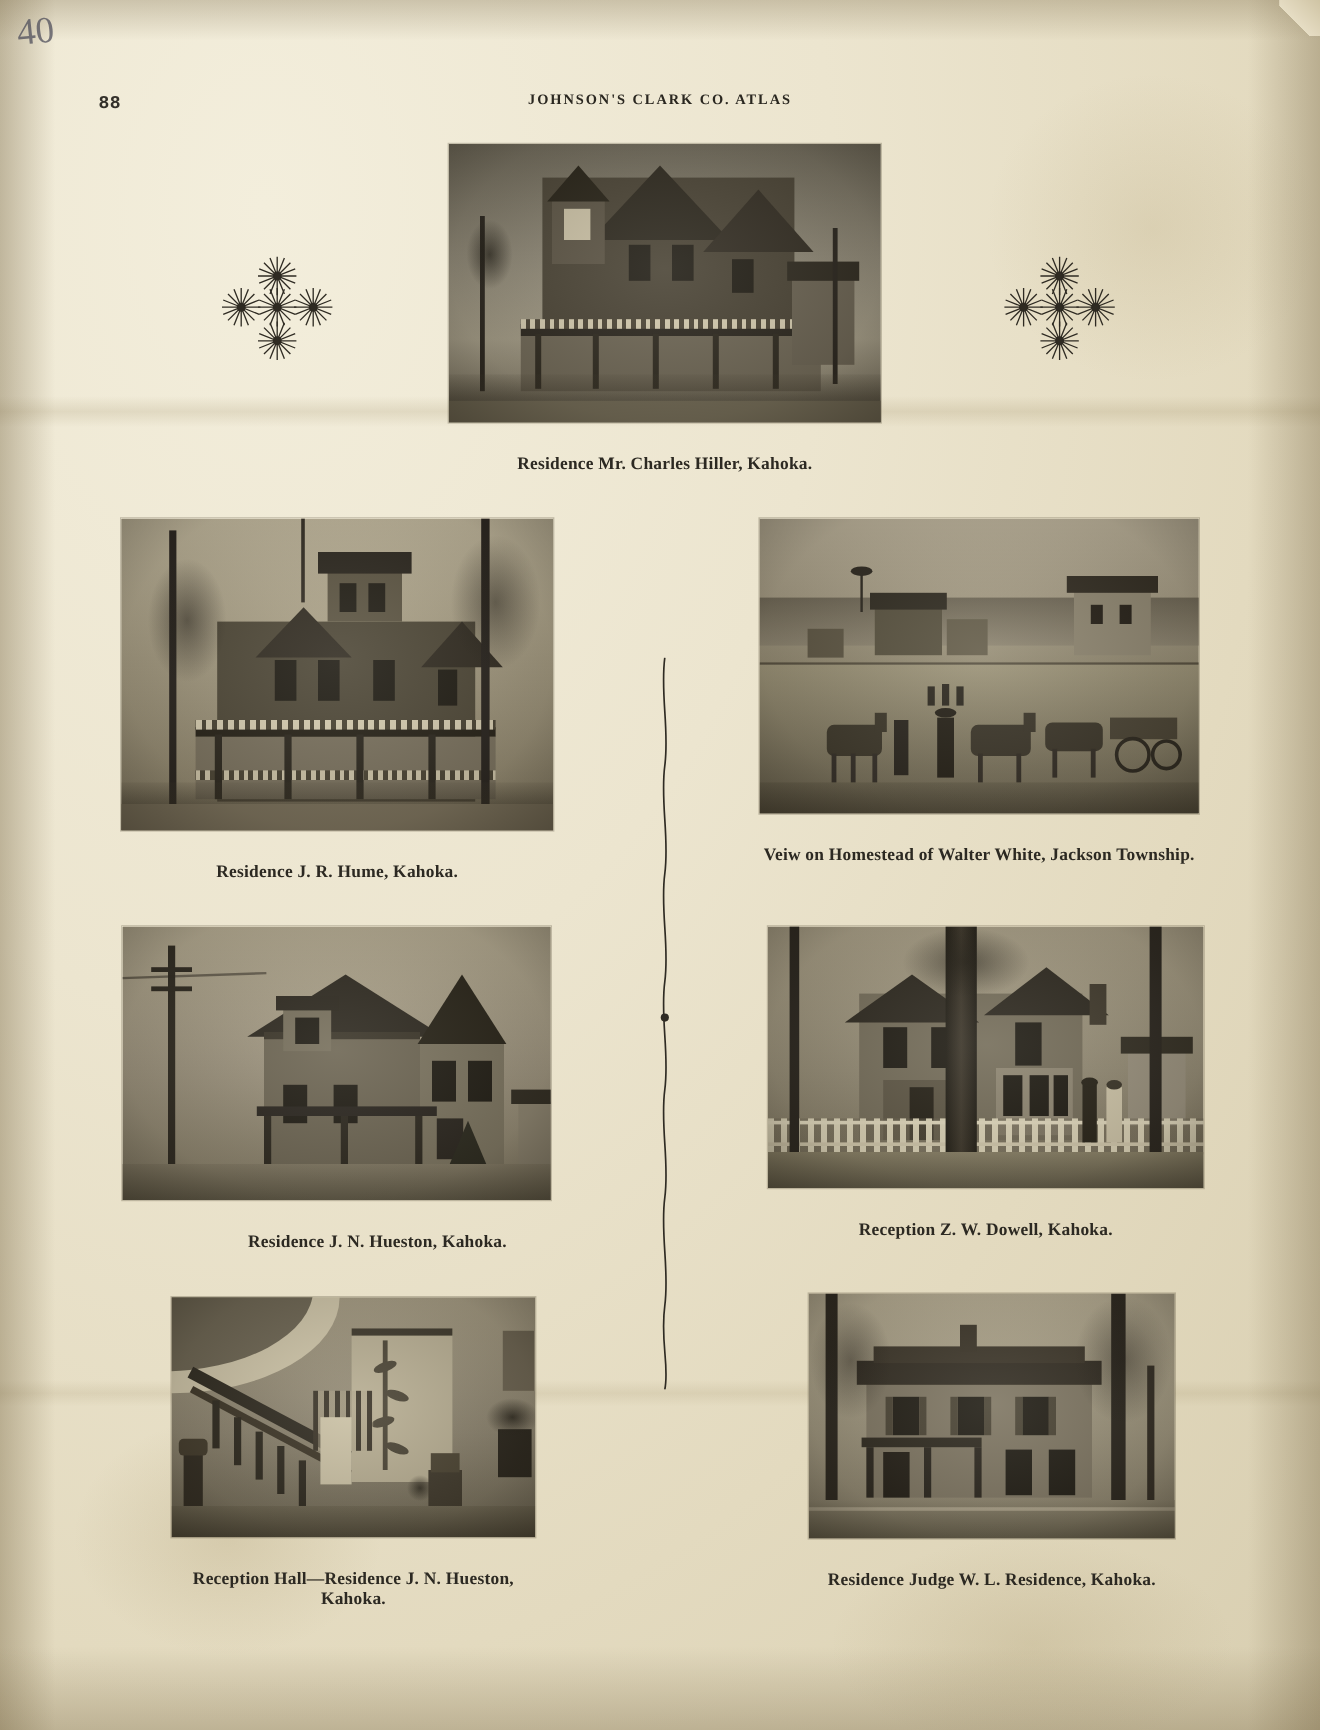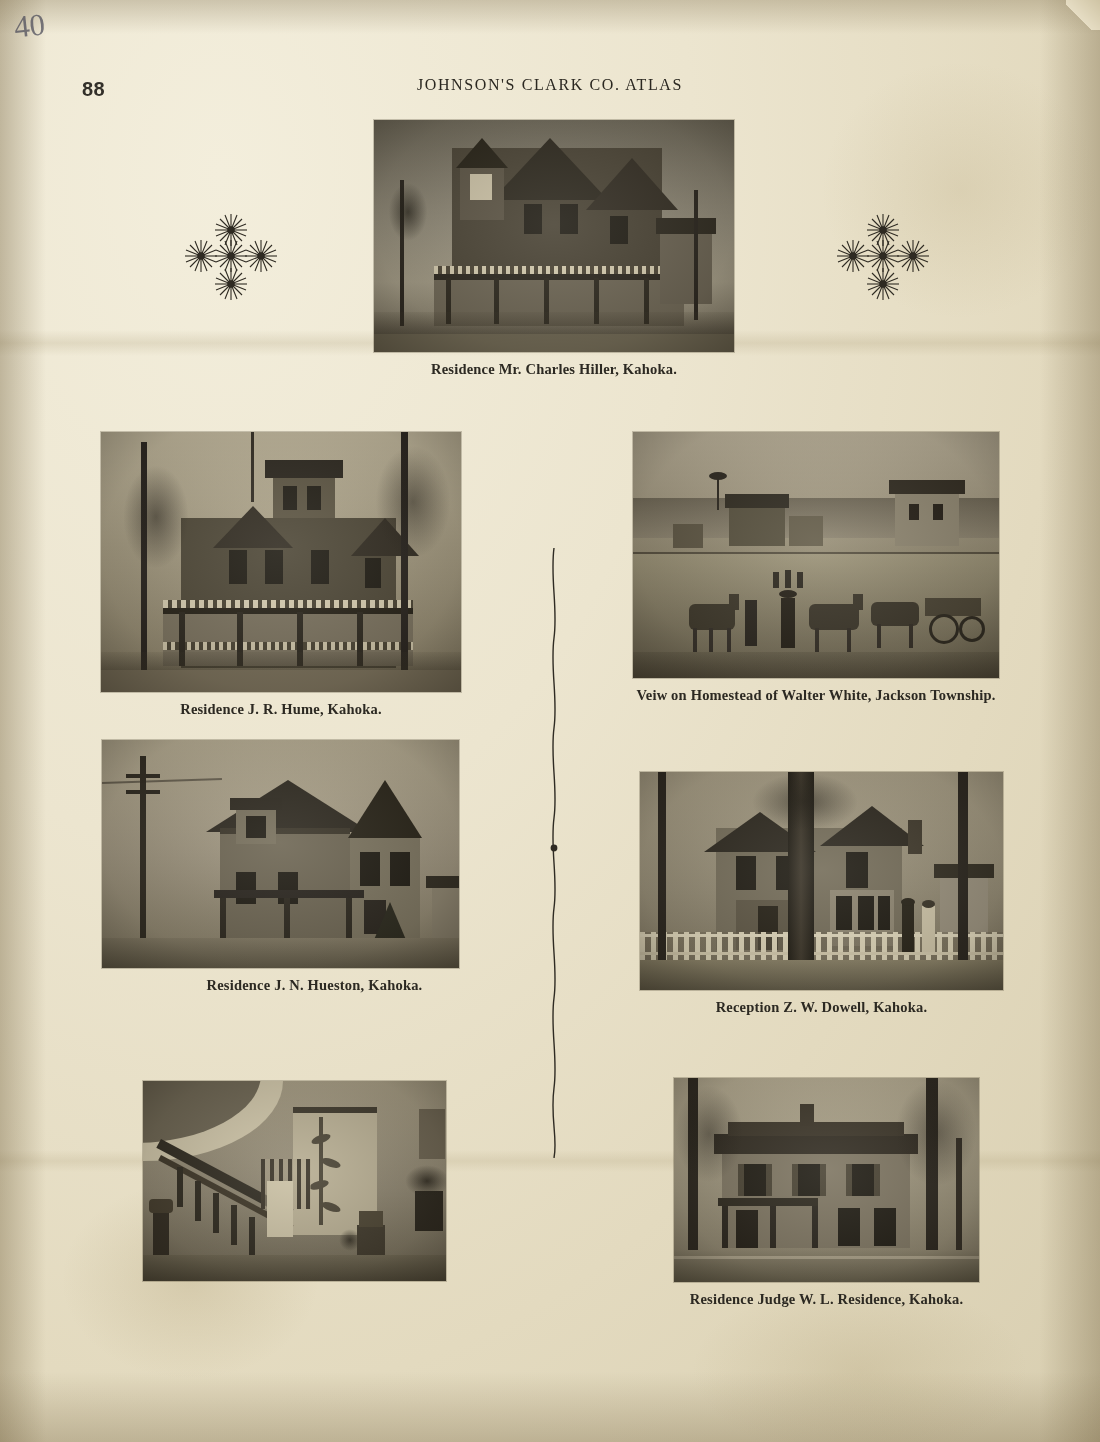--- a/index.html
+++ b/index.html
@@ -59,36 +59,36 @@
     font-size: 31px;
     color: #4a4a58;
     transform: rotate(-6deg);
     opacity: .72;
   }
 
   .folio {
     position: absolute;
     left: 82px;
     top: 78px;
-    font-family: Liberation Sans, sans-serif;
+    font-family: Liberation Mono, monospace;
     font-weight: bold;
-    font-size: 20px;
+    font-size: 15px;
     letter-spacing: .5px;
     color: #33302a;
   }
 
   .page-title {
     position: absolute;
     top: 76px;
     left: 0;
     width: 1100px;
     text-align: center;
     font-family: "Liberation Serif", serif;
-    font-weight: normal;
-    font-size: 16px;
+    font-weight: bold;
+    font-size: 12px;
     letter-spacing: 1.6px;
     color: #2a2720;
   }
 
   .plate {
     position: absolute;
   }
   .photo {
     position: relative;
     overflow: hidden;
@@ -96,21 +96,21 @@
   }
   .photo::after {
     content: "";
     position: absolute;
     inset: 0;
     background:
       radial-gradient(ellipse at 50% 45%, rgba(255,250,235,.10) 0%, rgba(40,34,22,.16) 70%, rgba(30,25,15,.42) 100%);
     pointer-events: none;
   }
   .caption {
-    margin-top: 9px;
+    margin-top: 27px;
     text-align: center;
     font-family: "Liberation Serif", serif;
     font-weight: bold;
     font-size: 14.5px;
     letter-spacing: .2px;
     color: #2c2922;
   }
 
   
   .sky-a { position:absolute; inset:0; background: linear-gradient(to bottom, #6f6a5c 0%, #8d8777 40%, #a39c88 70%, #7d7665 100%); }
@@ -323,21 +323,21 @@
       <div style="position:absolute;left:300px;top:0px;width:7px;height:240px;background:#282420;"></div>
       <div style="position:absolute;left:272px;top:10px;width:80px;height:120px;background:radial-gradient(ellipse,rgba(32,28,22,.5),rgba(32,28,22,0) 66%);"></div>
       <div style="position:absolute;left:150px;top:0px;width:3px;height:70px;background:#322d25;"></div>
 
       <div class="ground" style="height:40px;"></div>
       <div style="position:absolute;left:0;bottom:0;width:100%;height:22px;background:#786f5b;"></div>
     </div>
     <div class="caption">Residence J. R. Hume, Kahoka.</div>
   </div>
 
-  <div class="plate" style="left:102px;top:740px;width:425px;">
+  <div class="plate" style="left:102px;top:772px;width:425px;">
     <div class="photo" style="width:357px;height:228px;">
       <div style="position:absolute;inset:0;background:linear-gradient(to bottom,#b4ab93 0%,#9d9480 50%,#857d68 100%);"></div>
 
       <div style="position:absolute;left:118px;top:84px;width:130px;height:118px;background:#6d6655;"></div>
 
       <div style="position:absolute;left:104px;top:40px;width:0;height:0;border-left:82px solid transparent;border-right:82px solid transparent;border-bottom:52px solid #2d2921;"></div>
       <div style="position:absolute;left:118px;top:88px;width:130px;height:6px;background:#3a352a;"></div>
 
       <div style="position:absolute;left:248px;top:96px;width:70px;height:106px;background:#7b7461;"></div>
       <div style="position:absolute;left:246px;top:40px;width:0;height:0;border-left:37px solid transparent;border-right:37px solid transparent;border-bottom:58px solid #272319;"></div>
@@ -449,20 +449,21 @@
       <div style="position:absolute;left:276px;top:28px;width:26px;height:50px;background:#6b6352;"></div>
       <div style="position:absolute;left:196px;top:148px;width:22px;height:22px;background:radial-gradient(circle,rgba(40,36,27,.8),rgba(40,36,27,0) 70%);"></div>
 
       <div style="position:absolute;left:214px;top:144px;width:28px;height:34px;background:#3f392d;"></div>
       <div style="position:absolute;left:216px;top:130px;width:24px;height:16px;background:#4b4434;"></div>
 
       <div style="position:absolute;left:124px;top:100px;width:26px;height:56px;background:#cbc2a7;"></div>
 
       <div style="position:absolute;left:0;bottom:0;width:100%;height:26px;background:linear-gradient(to bottom,#6e6754,#4e4839);"></div>
     </div>
+    <div class="caption">Reception Hall—Residence J. N. Hueston, Kahoka.</div>
   </div>
 
   <div class="plate" style="left:674px;top:1078px;width:305px;">
     <div class="photo" style="width:305px;height:204px;">
       <div style="position:absolute;inset:0;background:linear-gradient(to bottom,#b3aa92 0%,#9c947e 55%,#857d69 100%);"></div>
 
       <div style="position:absolute;left:48px;top:72px;width:188px;height:98px;background:#7e7664;"></div>
 
       <div style="position:absolute;left:40px;top:56px;width:204px;height:20px;background:#332e25;"></div>
       <div style="position:absolute;left:54px;top:44px;width:176px;height:14px;background:#3c362b;"></div>

